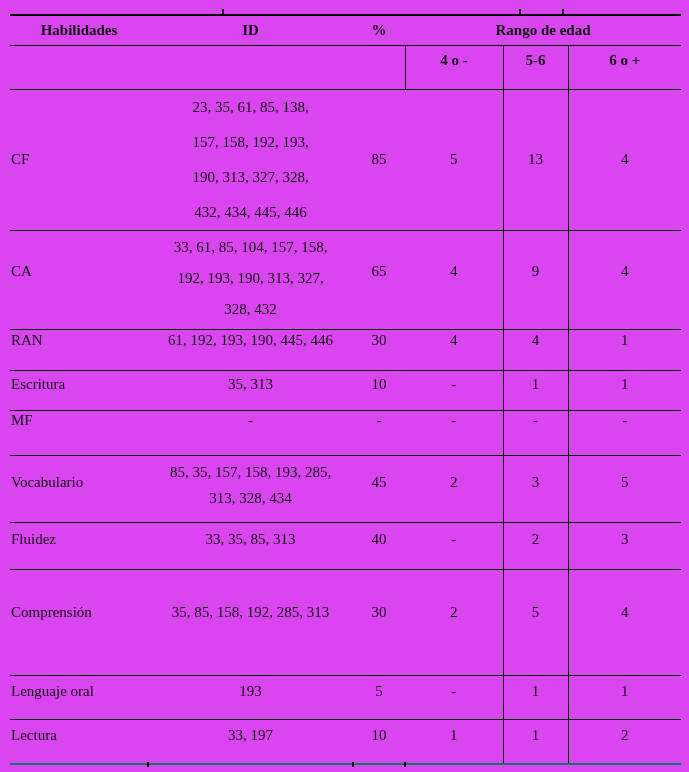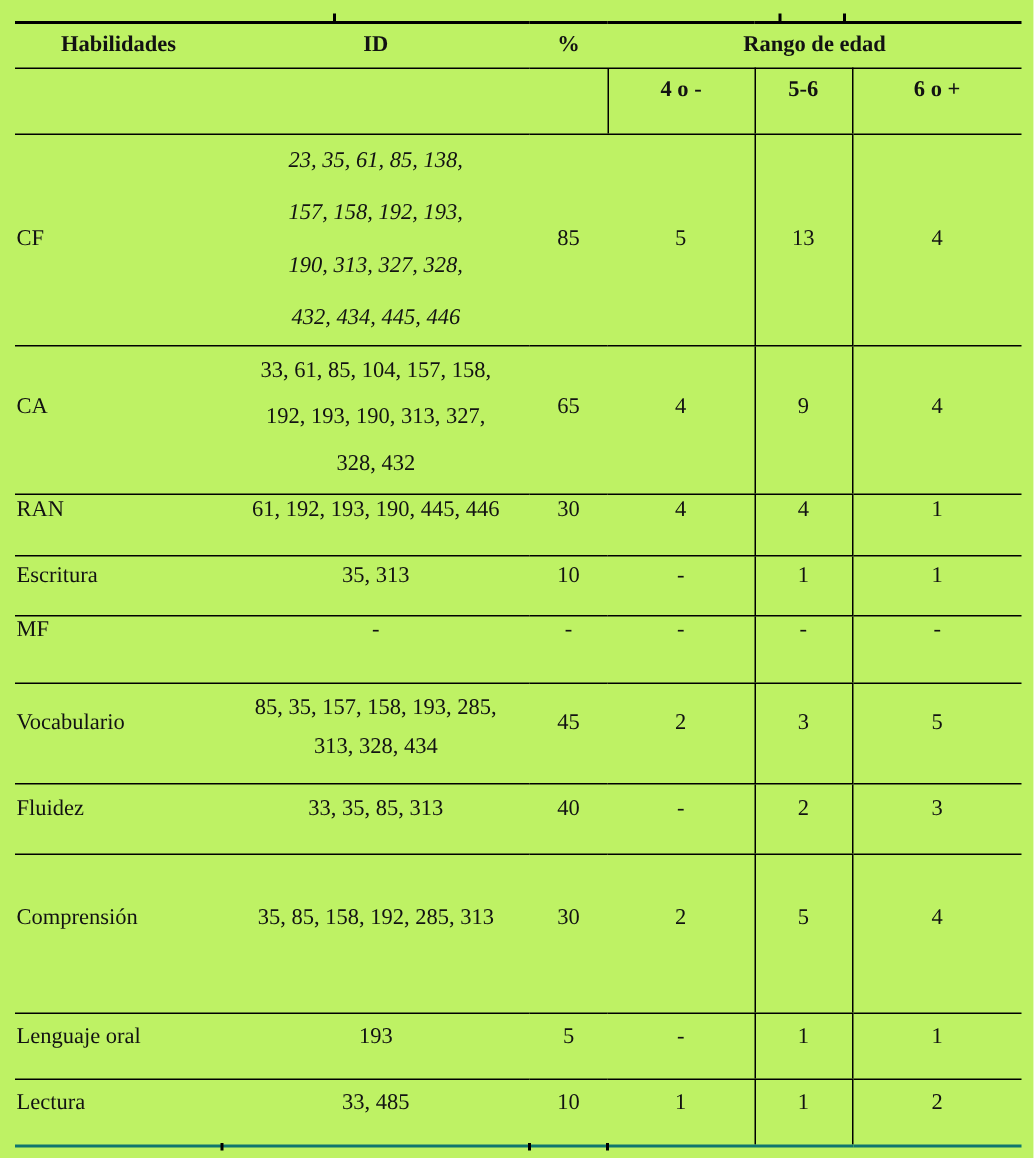--- a/index.html
+++ b/index.html
@@ -1,20 +1,20 @@
 <!DOCTYPE html>
 <html><head>
 <meta charset="utf-8">
 <style>
   html, body { margin: 0; padding: 0; background: #ffffff; }
   .page {
     position: relative;
     width: 689px;
     height: 772px;
-    background: #bef264;
+    background: #d946ef;
     font-family: "Liberation Serif", "DejaVu Serif", serif;
     color: #121212;
     overflow: hidden;
   }
   table.tbl {
     position: absolute;
     left: 10px;
     top: 14px;
     width: 671px;
     border-collapse: collapse;
@@ -48,21 +48,21 @@
     vertical-align: middle;
     border-bottom: 1.6px solid #000;
   }
   td.hab { text-align: left; padding-left: 1px; }
   td.id  { white-space: pre-line; }
   .vl { border-left: 1.6px solid #000; }
   .vl-sub { border-left: 1.6px solid #000; }
 
   
   tr.r1  { height: 140px; }
-  tr.r1  td.id { vertical-align: top; line-height: 35px; font-style: italic; }
+  tr.r1  td.id { vertical-align: top; line-height: 35px; }
   tr.r2  { height: 99px; }
   tr.r2  td.id { vertical-align: top; line-height: 31px; padding-top: 1px; }
   tr.r2  td:not(.id) { padding-bottom: 16px; }
   tr.r3  { height: 41px; }
   tr.r3  td { padding-bottom: 18px; }
   tr.r4  { height: 40px; }
   tr.r4  td { padding-bottom: 12px; }
   tr.r5  { height: 45px; }
   tr.r5  td { padding-bottom: 24px; }
   tr.r6  { height: 67px; }
@@ -187,21 +187,21 @@
       <tr class="r9">
         <td class="hab">Lenguaje oral</td>
         <td class="id">193</td>
         <td>5</td>
         <td>-</td>
         <td class="vl">1</td>
         <td class="vl">1</td>
       </tr>
       <tr class="r10">
         <td class="hab">Lectura</td>
-        <td class="id">33, 485</td>
+        <td class="id">33, 197</td>
         <td>10</td>
         <td>1</td>
         <td class="vl">1</td>
         <td class="vl">2</td>
       </tr>
     </tbody>
   </table>
 
   <div class="tick" style="left:222px; top:9px;"></div>
   <div class="tick" style="left:519px; top:9px;"></div>

